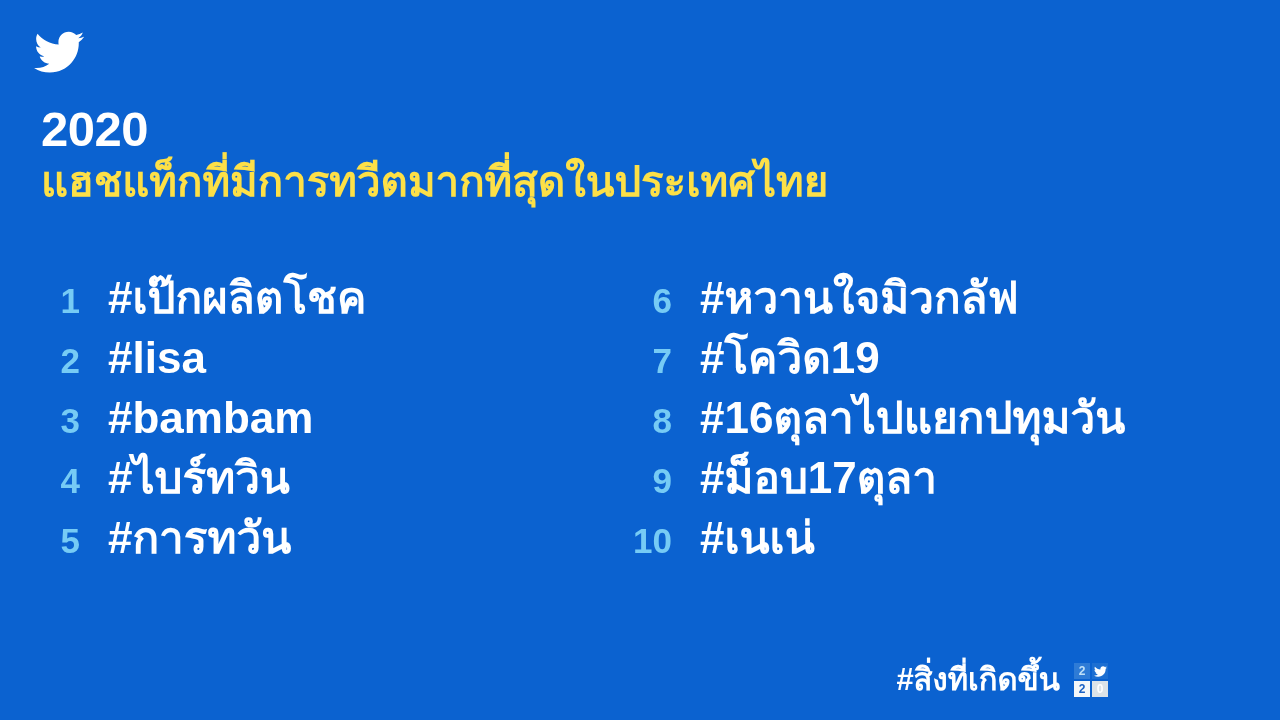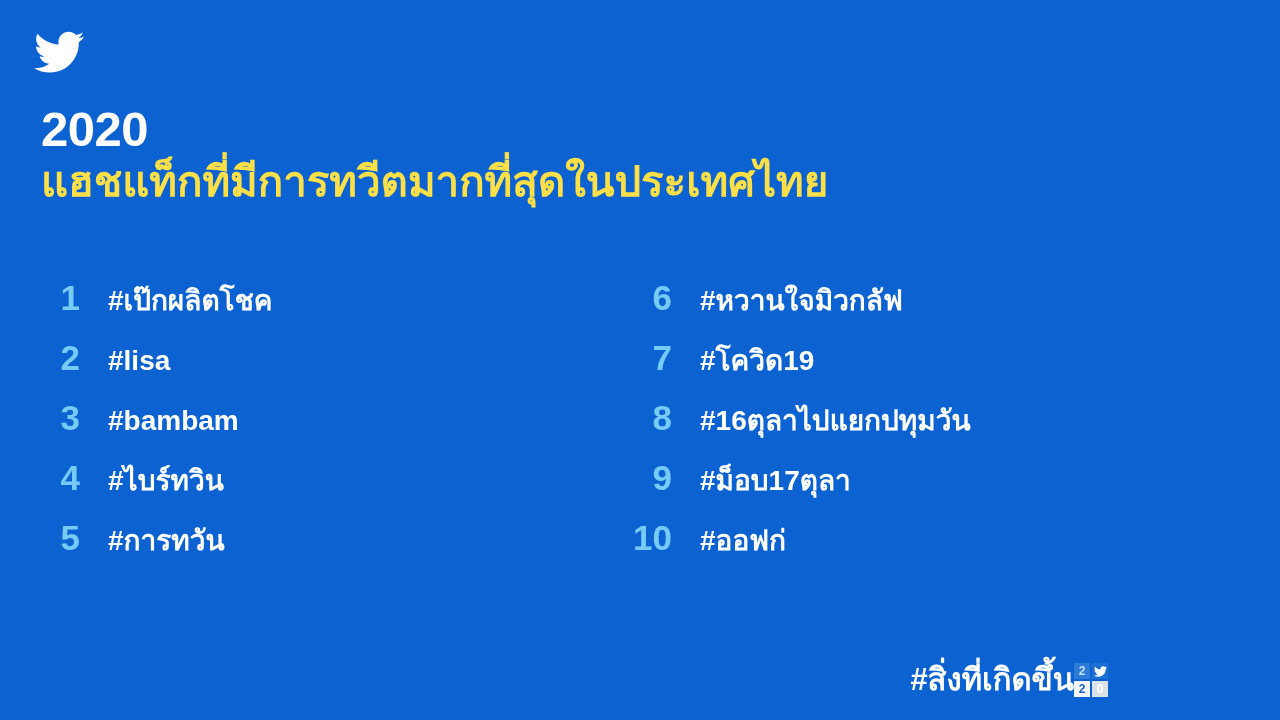--- a/index.html
+++ b/index.html
@@ -36,29 +36,29 @@
 
   .row { display:flex; align-items:baseline; height:60px; }
   .rank {
     width:52px; text-align:right;
     font-size:35px; font-weight:bold;
     color:#76CBF5; flex:0 0 52px;
     line-height:40px;
   }
   .tag {
     margin-left:28px;
-    font-size:28px; font-weight:bold;
+    font-size:44px; font-weight:bold;
     color:#FFFFFF; white-space:nowrap;
     line-height:40px;
   }
 
   
   .footer {
     position:absolute; right:48px; bottom:22px;
-    display:flex; align-items:center; 
+    display:flex; align-items:center; gap:14px;
   }
   .footer-tag {
     font-size:31px; font-weight:bold; color:#FFFFFF;
     white-space:nowrap; line-height:36px;
   }
   .badge {
     width:34px; height:34px;
     display:grid;
     grid-template-columns:16px 16px;
     grid-template-rows:16px 16px;
@@ -127,21 +127,21 @@
       <div class="row">
         <span class="rank">8</span>
         <span class="tag">#16ตุลาไปแยกปทุมวัน</span>
       </div>
       <div class="row">
         <span class="rank">9</span>
         <span class="tag">#ม็อบ17ตุลา</span>
       </div>
       <div class="row">
         <span class="rank">10</span>
-        <span class="tag">#ออฟก่</span>
+        <span class="tag">#เนเน่</span>
       </div>
     </div>
 
   </div>
 
   <div class="footer">
     <span class="footer-tag">#สิ่งที่เกิดขึ้น</span>
     <span class="badge">
       <span class="badge-cell cell-a">2</span>
       <span class="badge-cell cell-b">

